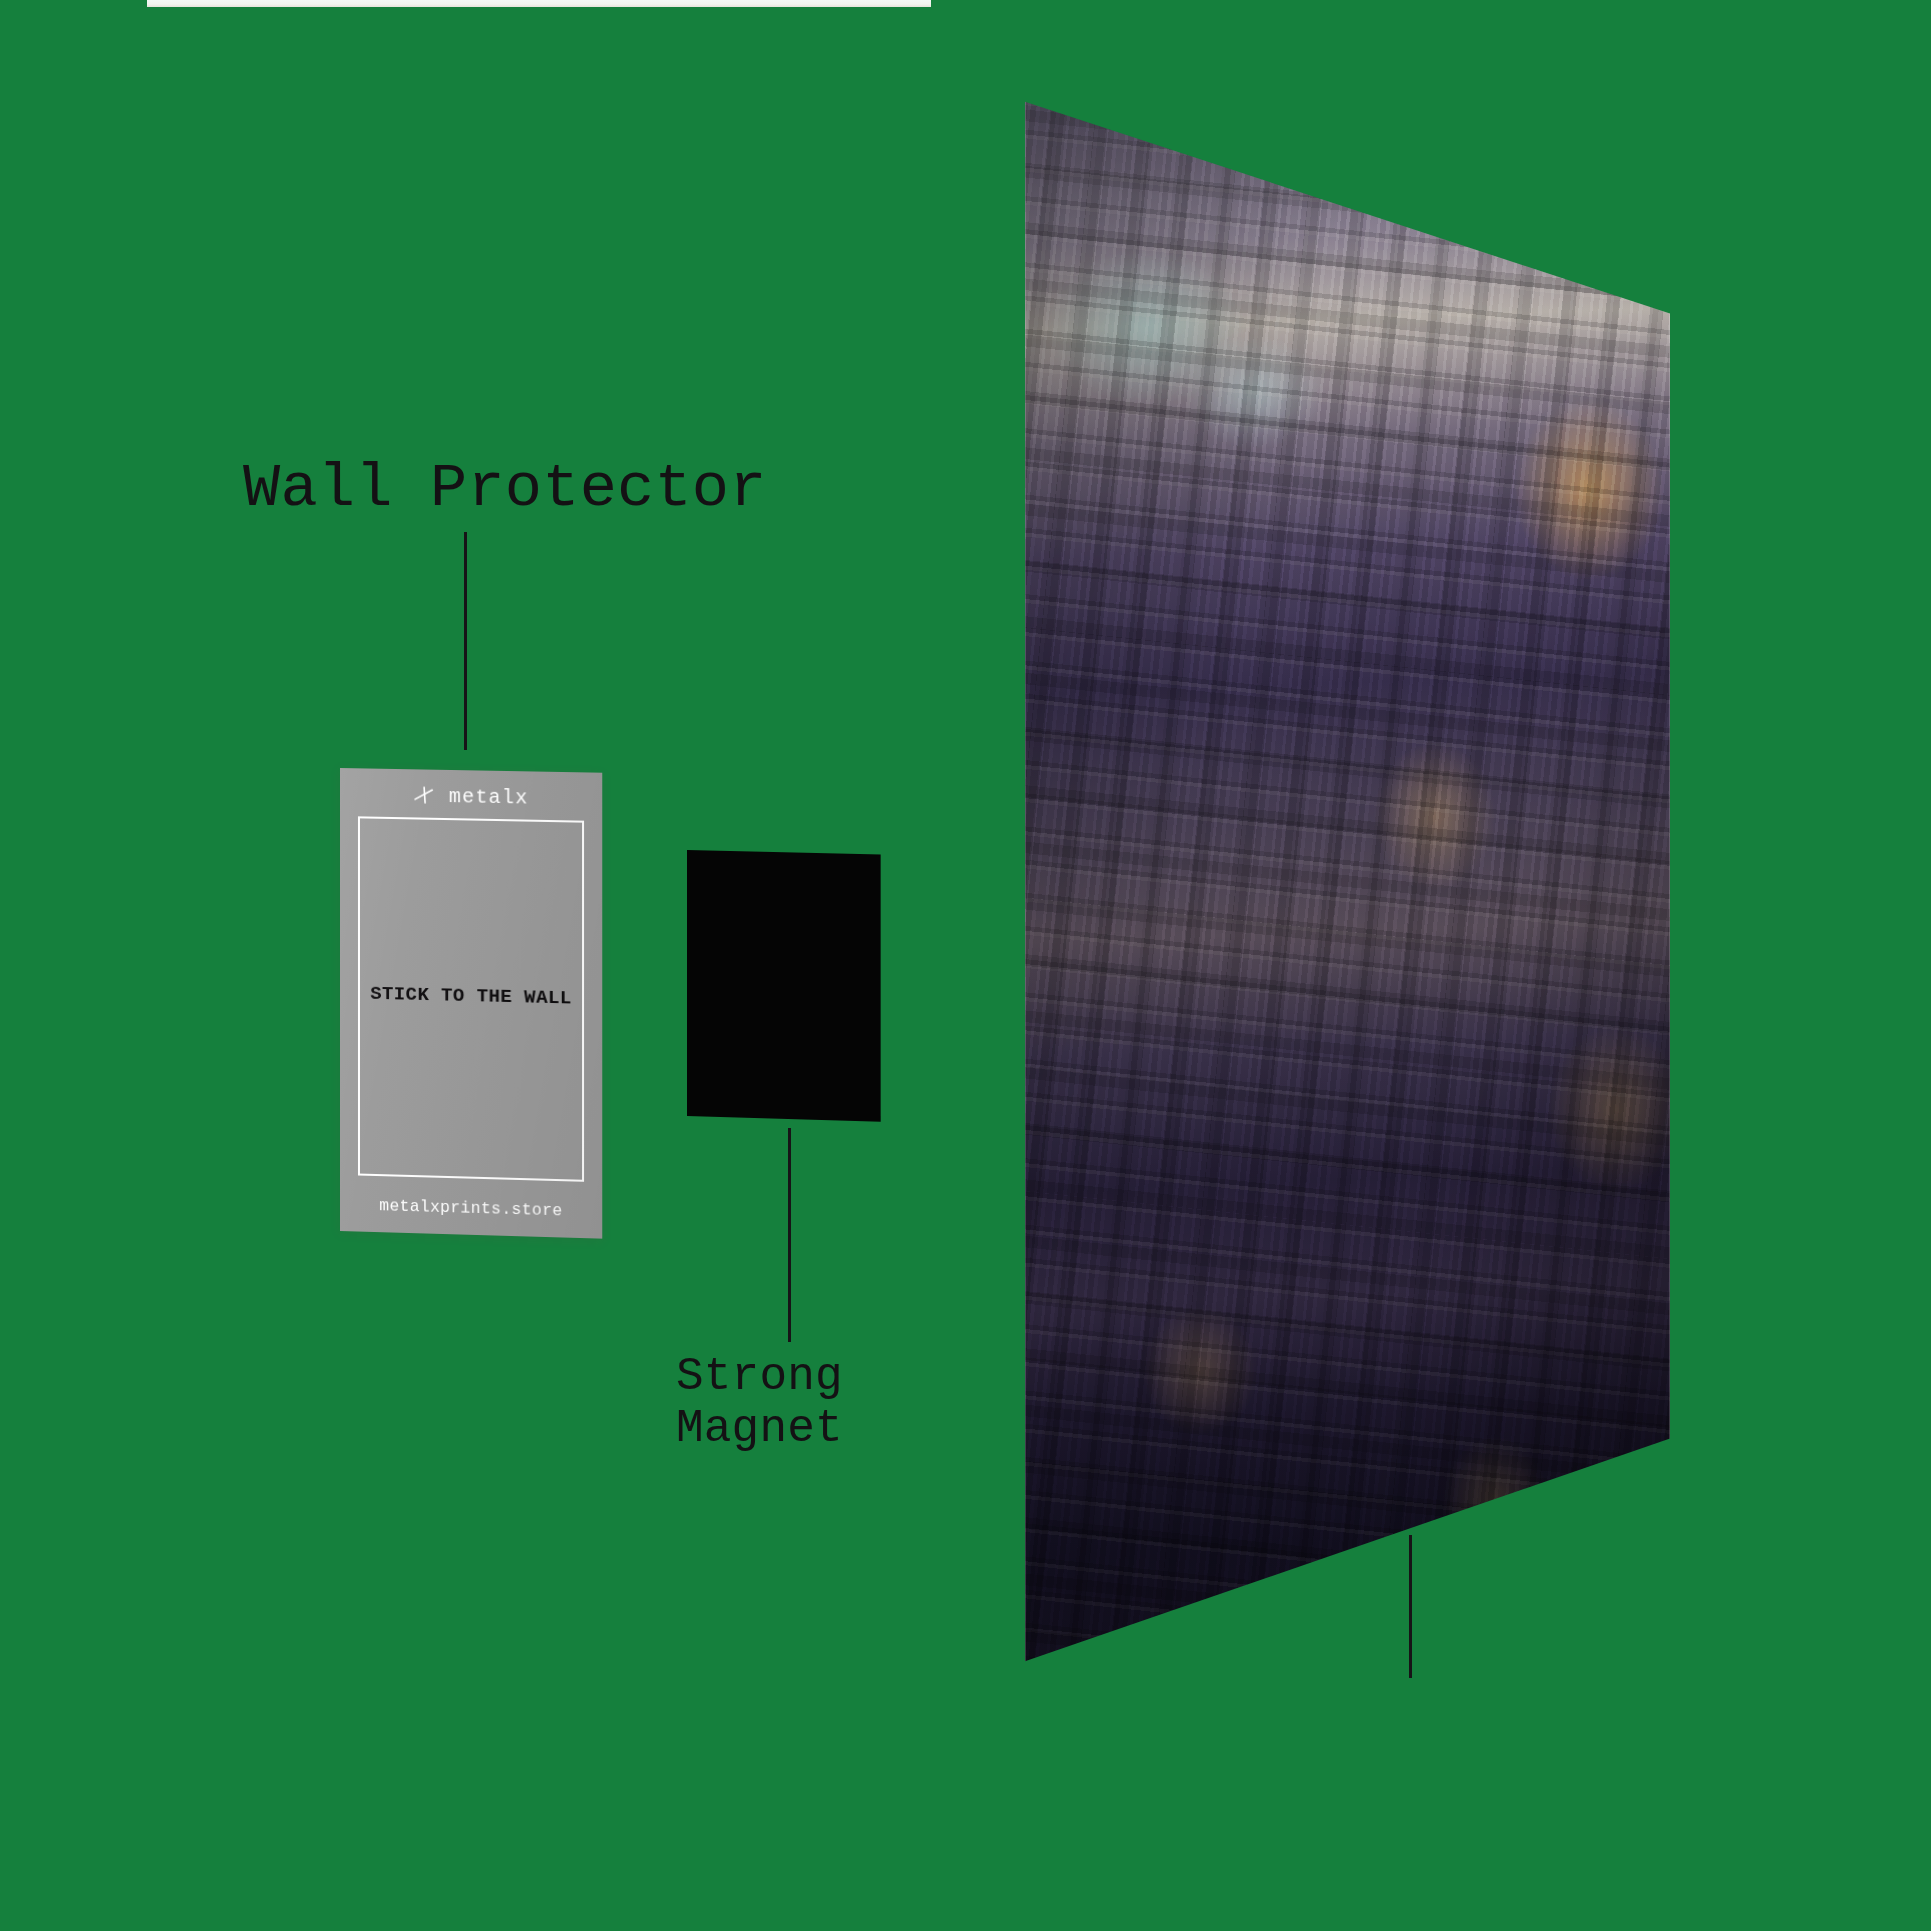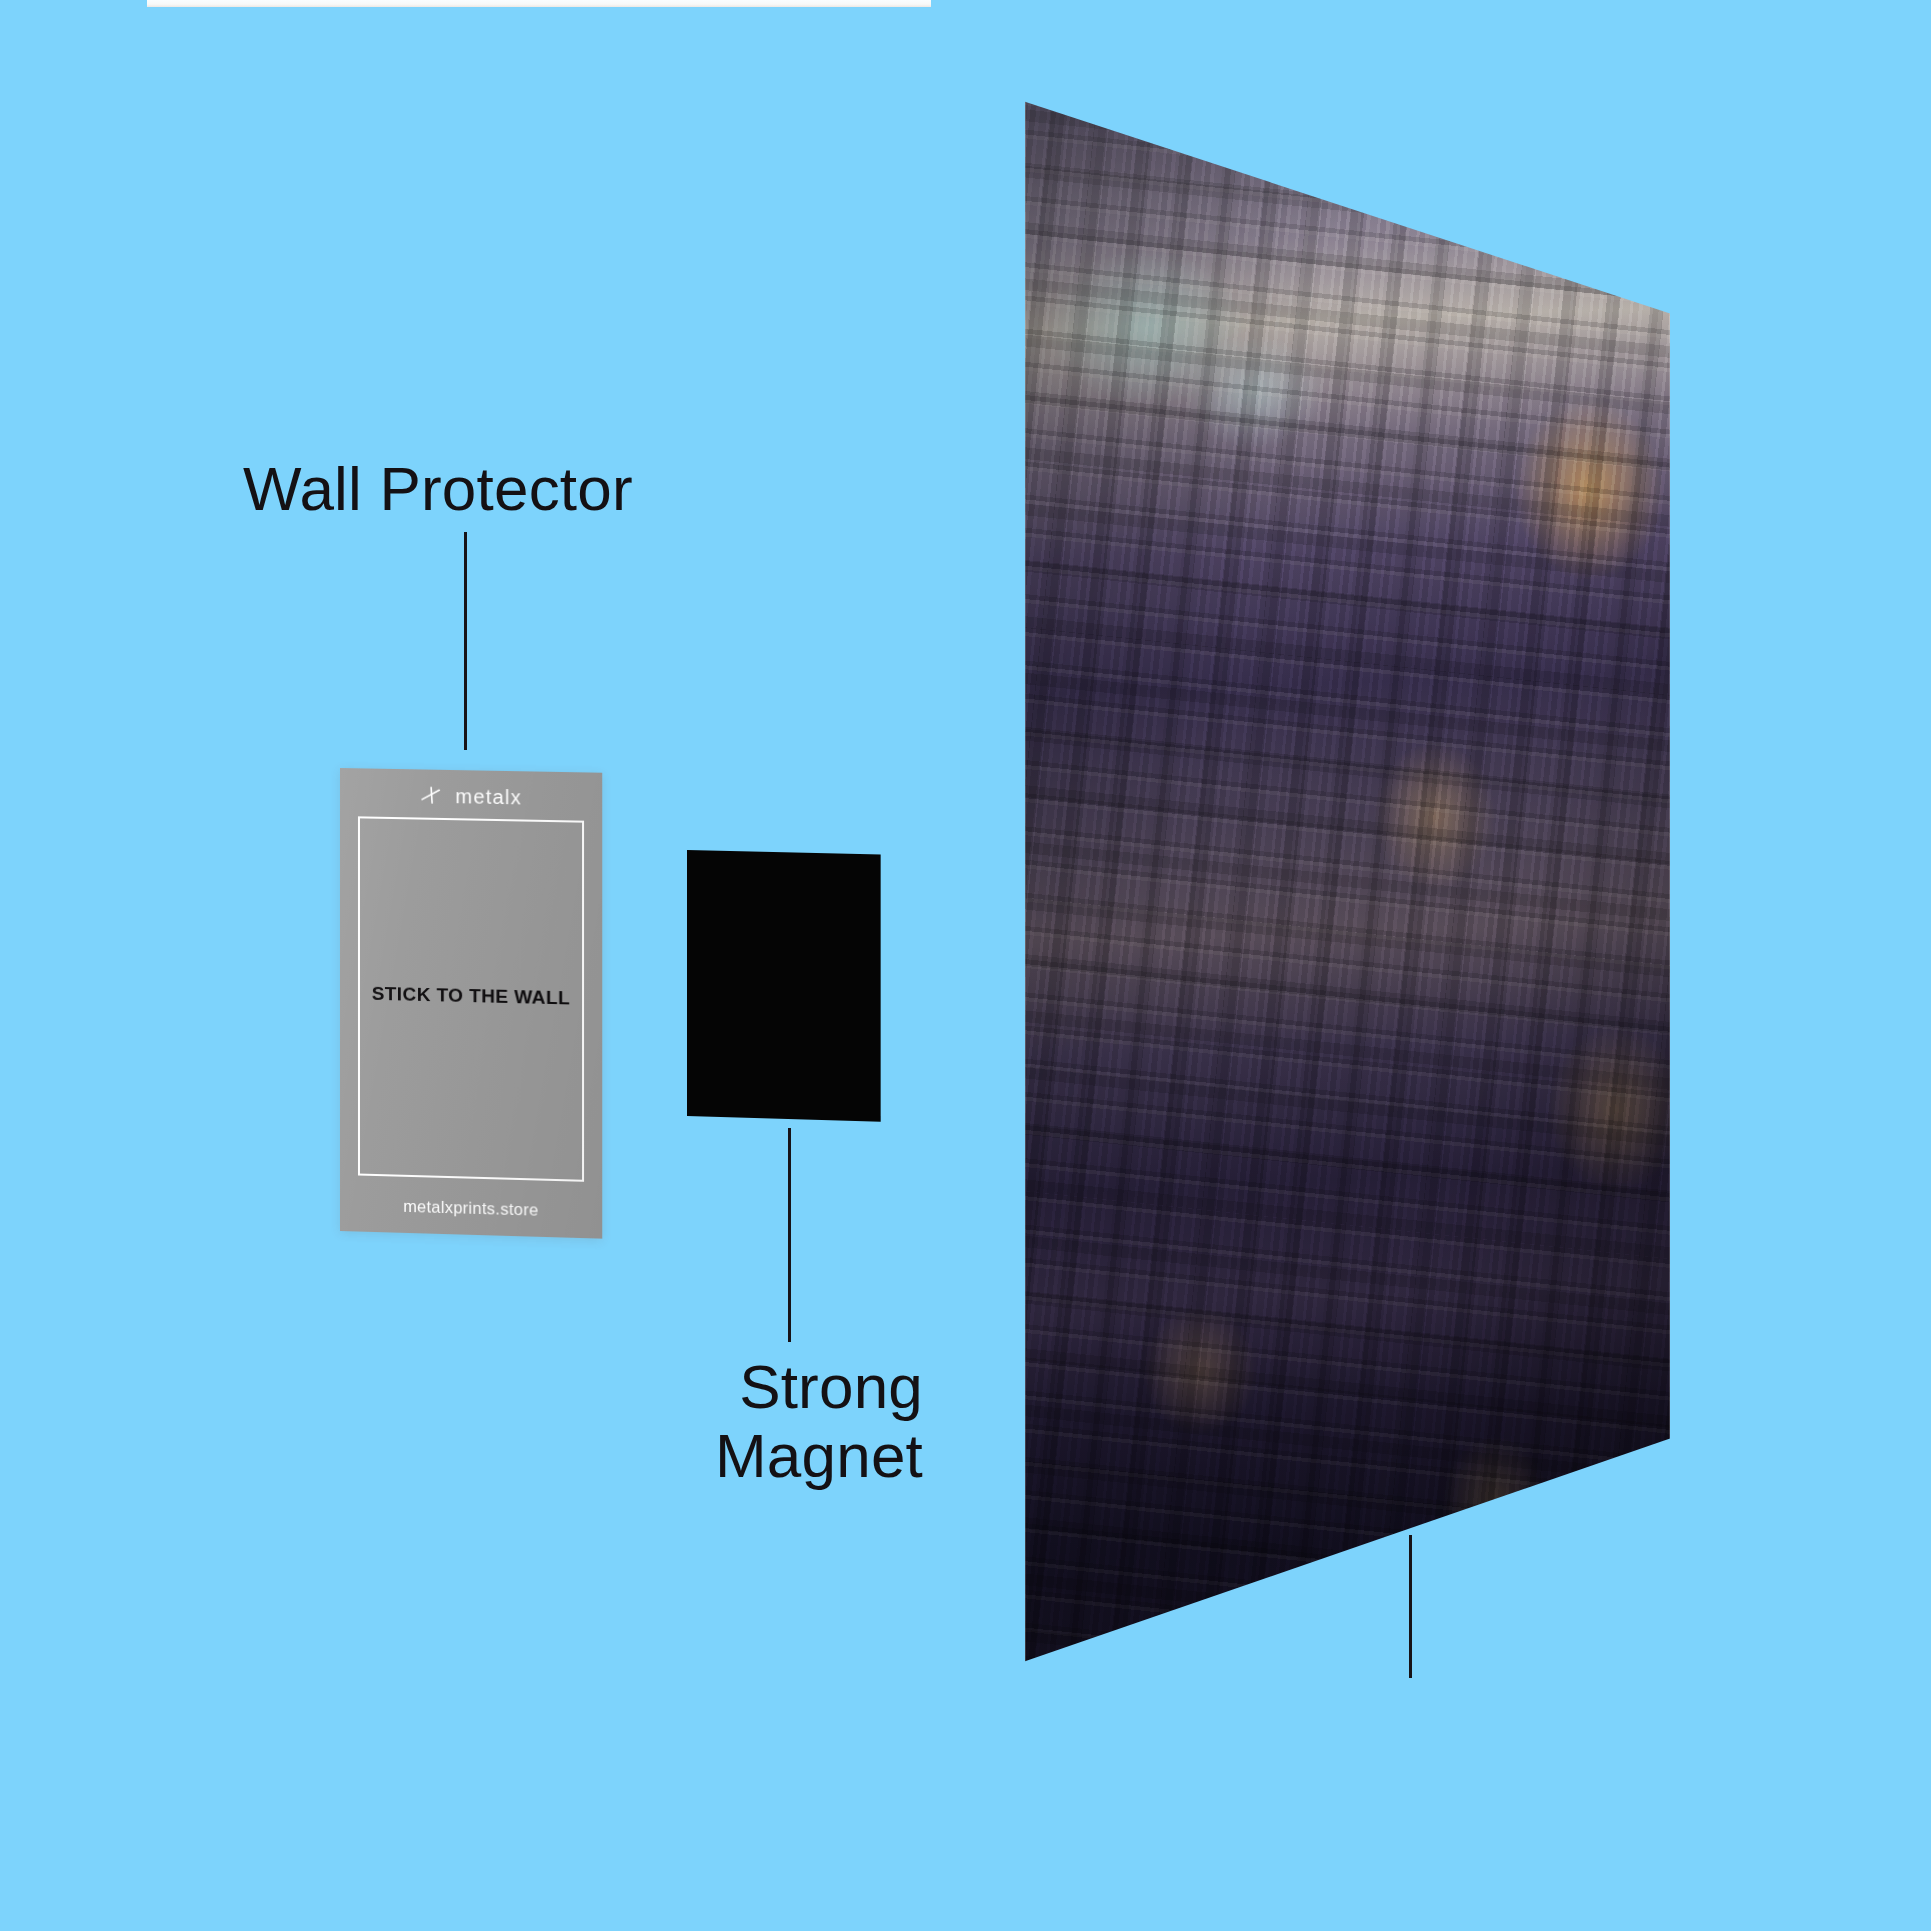--- a/index.html
+++ b/index.html
@@ -4,23 +4,23 @@
 <style>
   html, body {
     margin: 0;
     padding: 0;
     background: #e9ded7;
   }
   #stage {
     position: relative;
     width: 1931px;
     height: 1931px;
-    background: #7dd3fc;
+    background: #15803d;
     overflow: hidden;
-    font-family: Liberation Sans, sans-serif;
+    font-family: Liberation Mono, monospace;
   }
 
   
   .top-band {
     position: absolute;
     left: 147px;
     top: 0px;
     width: 784px;
     height: 6.8px;
     background: linear-gradient(to bottom, #ffffff 0%, #fdfaf8 60%, #f2e9e3 100%);
@@ -37,22 +37,22 @@
     line-height: 1.12;
   }
   .label.wall-protector {
     left: 243px;
     top: 454px;
     font-size: 62px;
   }
   .label.strong-magnet {
     left: 676px;
     top: 1352px;
-    font-size: 62px;
-    text-align: right;
+    font-size: 46px;
+    text-align: left;
     width: 247px;
   }
   .label.metal-poster {
     left: 1195px;
     top: 1699px;
     font-size: 62px;
   }
 
   
   .leader {

